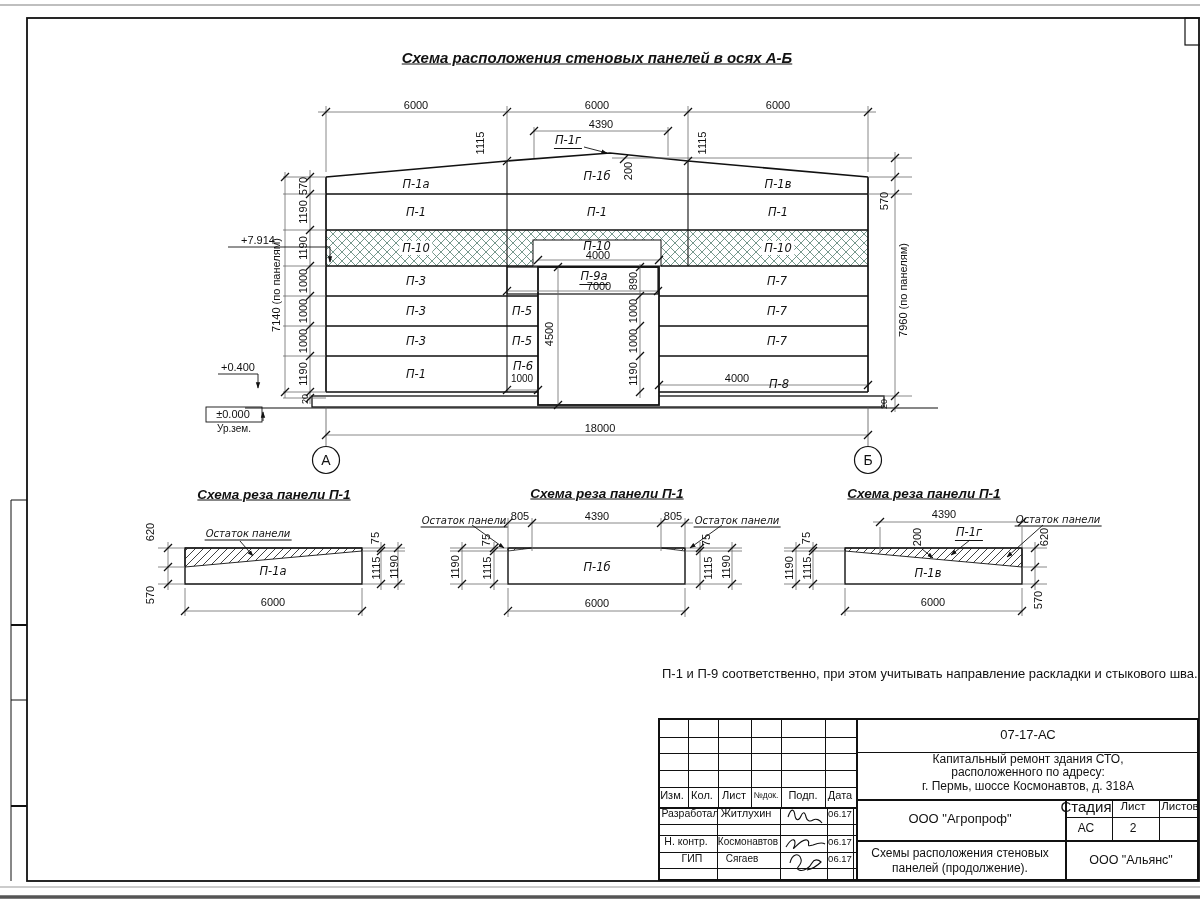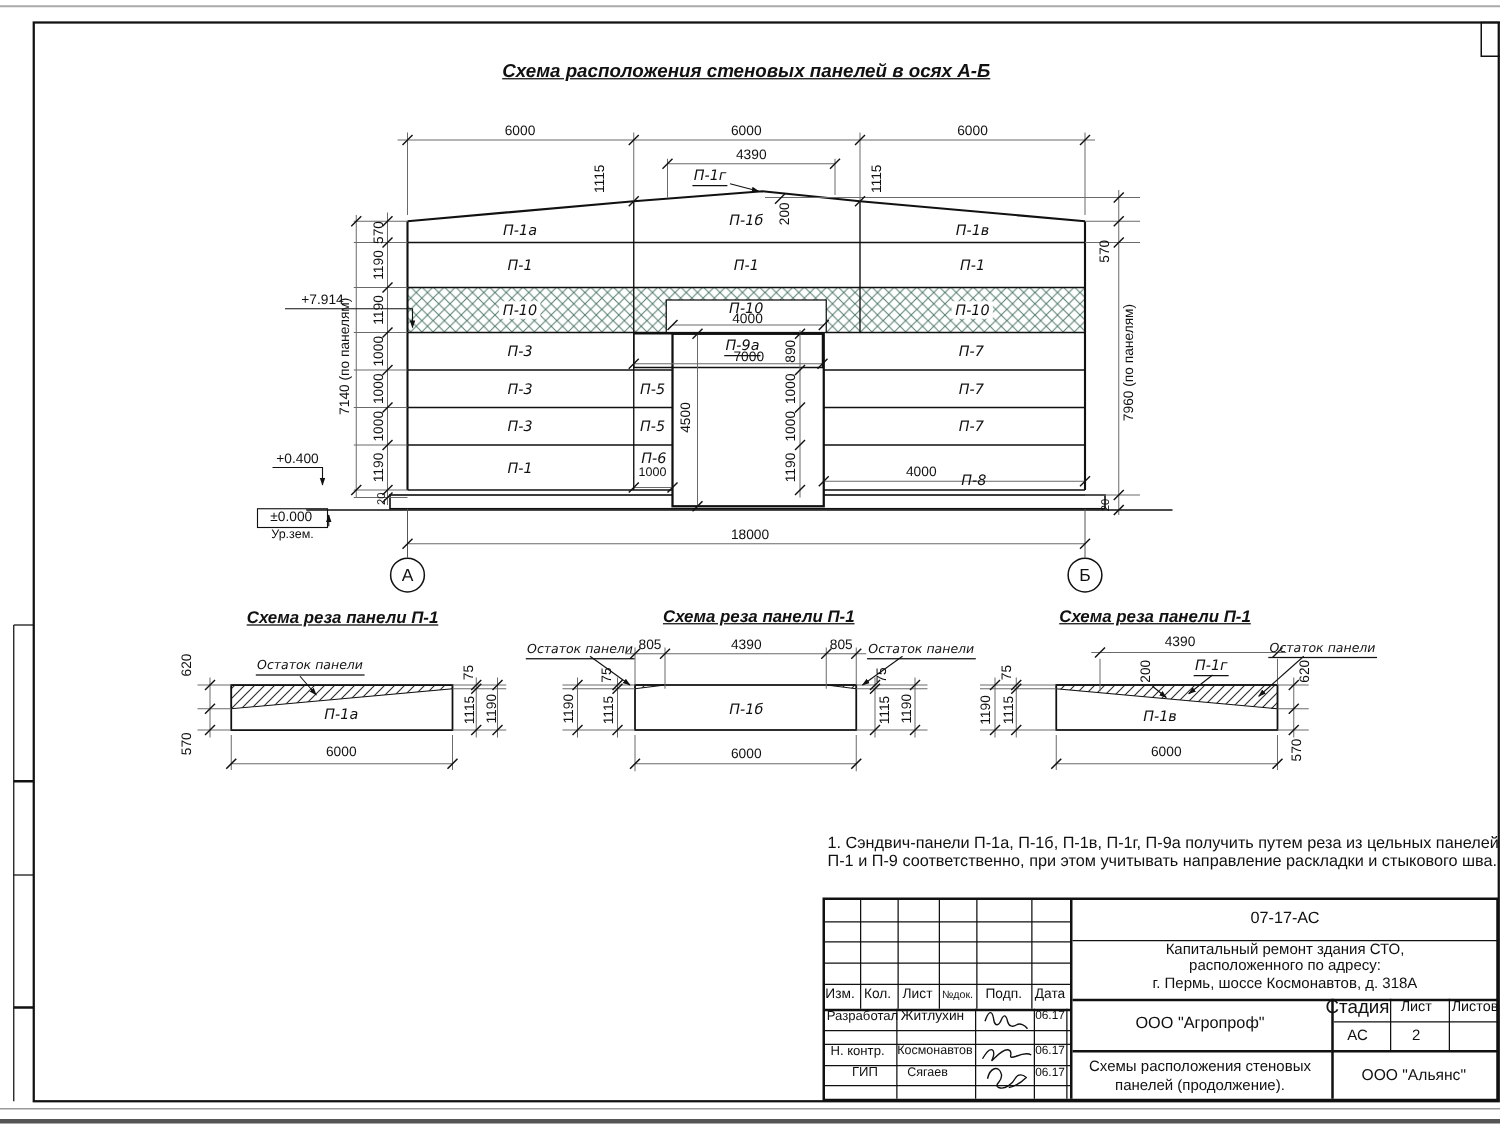--- a/index.html
+++ b/index.html
@@ -329,21 +329,20 @@
 <span class="t d v" style="left:917px;top:537px;">200</span>
 <span class="t pl" style="left:928px;top:573px;">П-1в</span>
 <span class="t d v" style="left:806px;top:538px;">75</span>
 <span class="t d v" style="left:807px;top:568px;">1115</span>
 <span class="t d v" style="left:789px;top:568px;">1190</span>
 <span class="t d v" style="left:1044px;top:537px;">620</span>
 <span class="t d v" style="left:1038px;top:600px;">570</span>
 <span class="t d" style="left:933px;top:602px;">6000</span>
 
 <div class="note">
-  <div>1. Сэндвич-панели П-1а, П-1б, П-1в, П-1г, П-9а получить путем реза из цельных панелей</div>
   <div>П-1 и П-9 соответственно, при этом учитывать направление раскладки и стыкового шва.</div>
 </div>
 
 <div style="position:absolute;left:658px;top:718px;width:541px;height:163px;border:2px solid #111;box-sizing:border-box;">
 
   <div class="tbline" style="left:28px;top:0;width:1px;height:87px;"></div>
   <div class="tbline" style="left:58px;top:0;width:1px;height:87px;"></div>
   <div class="tbline" style="left:91px;top:0;width:1px;height:87px;"></div>
   <div class="tbline" style="left:121px;top:0;width:1px;height:87px;"></div>
   <div class="tbline" style="left:165px;top:0;width:1px;height:87px;"></div>

